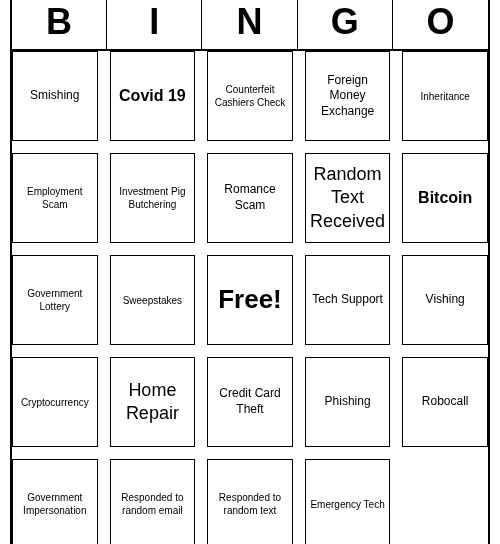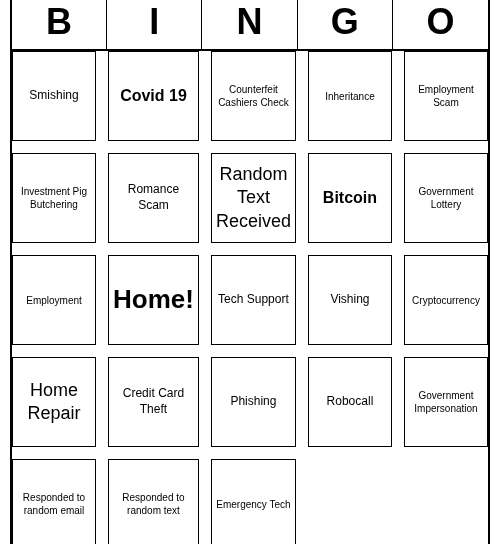--- a/index.html
+++ b/index.html
@@ -73,29 +73,30 @@
   <div class="bingo-letter">B</div>
       <div class="bingo-letter">I</div>
       <div class="bingo-letter">N</div>
       <div class="bingo-letter">G</div>
       <div class="bingo-letter">O</div>
     </div>
   <div class="bingo-grid">
   <div class="bingo-cell">Smishing</div>
       <div class="bingo-cell large">Covid 19</div>
       <div class="bingo-cell small">Counterfeit Cashiers Check</div>
+      <div class="bingo-cell">Foreign Money Exchange</div>
       <div class="bingo-cell small">Inheritance</div>
       <div class="bingo-cell small">Employment Scam</div>
       <div class="bingo-cell small">Investment Pig Butchering</div>
       <div class="bingo-cell">Romance Scam</div>
       <div class="bingo-cell medium">Random Text Received</div>
       <div class="bingo-cell large">Bitcoin</div>
       <div class="bingo-cell small">Government Lottery</div>
-      <div class="bingo-cell small">Employment</div>
-      <div class="bingo-cell free">Home!</div>
+      <div class="bingo-cell small">Sweepstakes</div>
+      <div class="bingo-cell free">Free!</div>
       <div class="bingo-cell">Tech Support</div>
       <div class="bingo-cell">Vishing</div>
       <div class="bingo-cell small">Cryptocurrency</div>
       <div class="bingo-cell medium">Home Repair</div>
       <div class="bingo-cell">Credit Card Theft</div>
       <div class="bingo-cell">Phishing</div>
       <div class="bingo-cell">Robocall</div>
       <div class="bingo-cell small">Government Impersonation</div>
       <div class="bingo-cell small">Responded to random email</div>
       <div class="bingo-cell small">Responded to random text</div>

